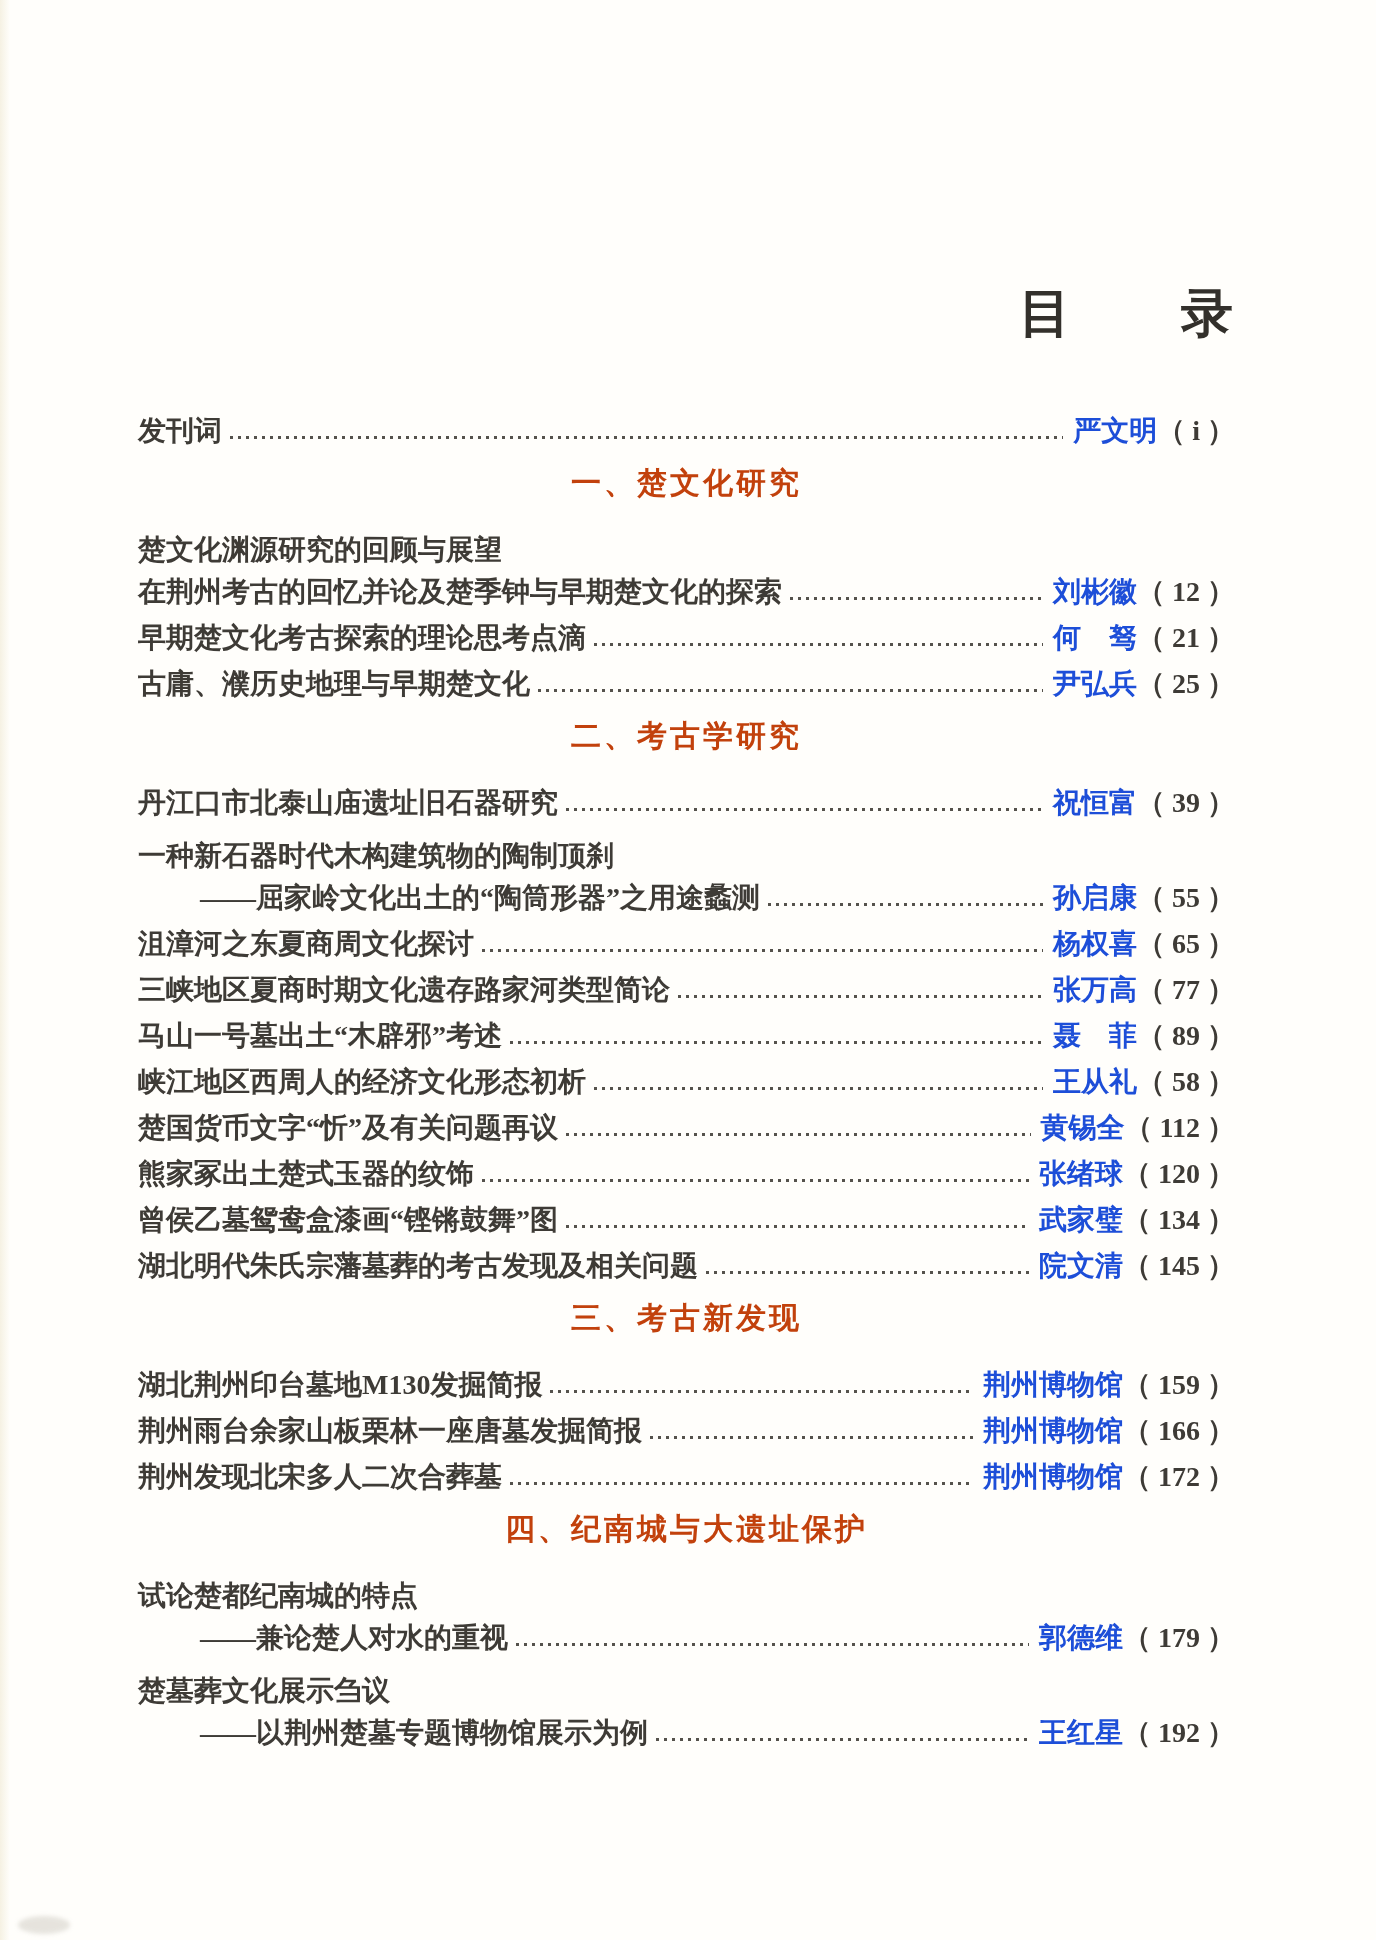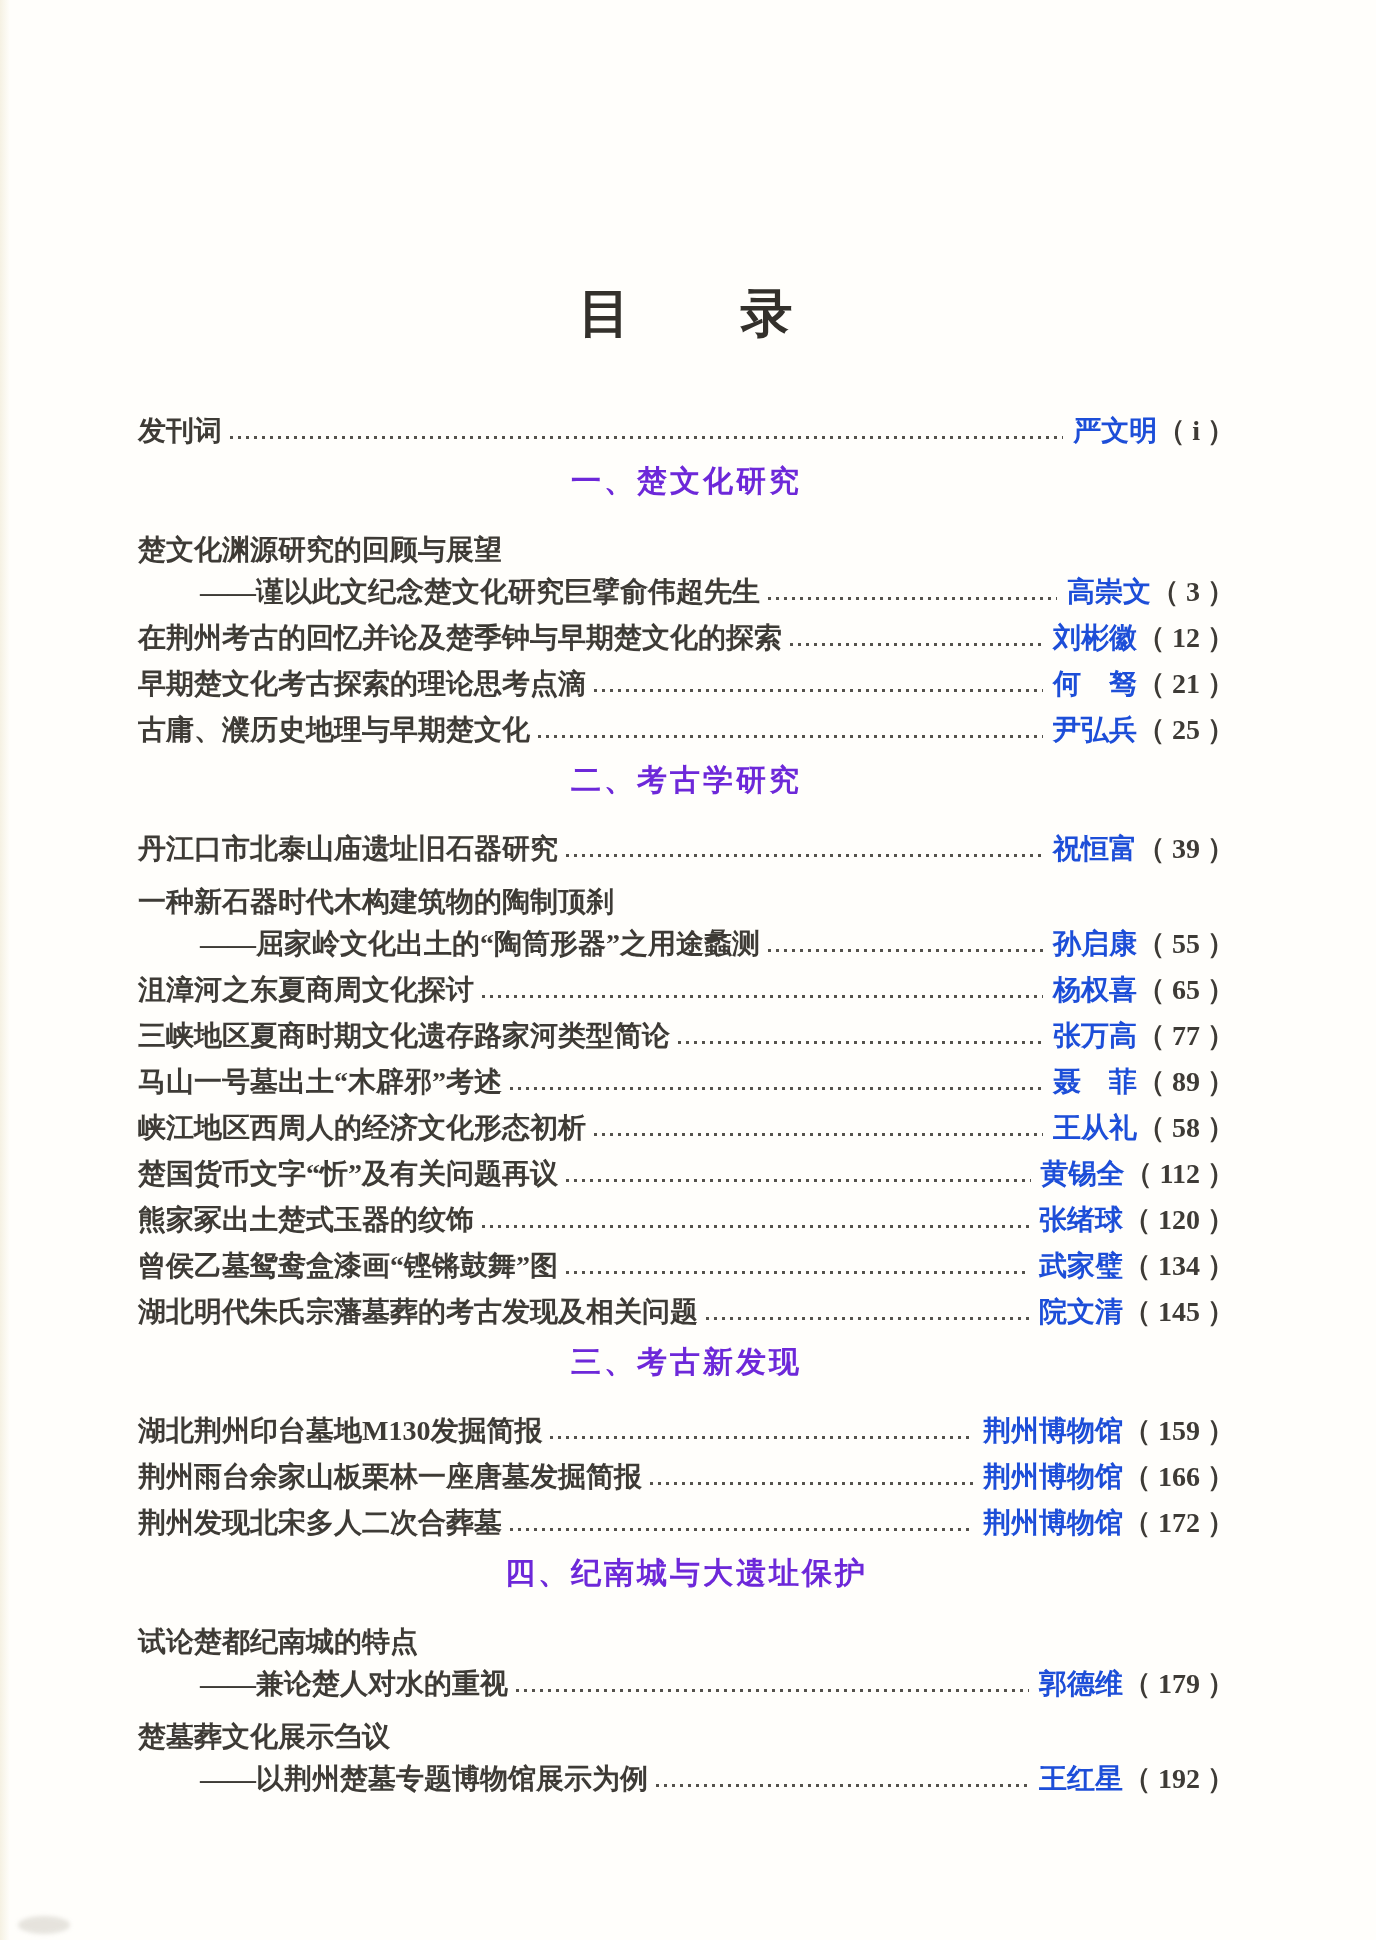--- a/index.html
+++ b/index.html
@@ -27,21 +27,21 @@
     position:absolute;left:18px;bottom:6px;width:52px;height:18px;
     background:#b9b4a8;border-radius:50%;opacity:.35;filter:blur(2px);
   }
   .content{
     position:absolute;
     left:138px;top:0;
     width:1097px;
   }
   .doc-title{
     margin:287px 0 75px 0;
-    text-align:center;
+    text-align:right;
     font-size:52px;
     line-height:54px;
     font-weight:bold;
     color:#33302b;
     letter-spacing:2px;
   }
   .row{
     display:flex;
     align-items:baseline;
     height:30px;
@@ -61,26 +61,26 @@
     background:repeating-linear-gradient(to right,#55524c 0 3px,transparent 3px 8px);
     min-width:20px;
   }
   .row .author{flex:0 0 auto;color:#1d4ed8;}
   .row .pageref{flex:0 0 auto;color:#3e3b36;}
   .row.titleonly{margin-bottom:12px;margin-top:23px;}
   .row.sub .txt{padding-left:62px;}
   .heading{
     display:block;
     text-align:center;
-    font-family:Liberation Mono, monospace;
+    font-family:Liberation Serif, serif;
     font-weight:600;
     font-size:30px;
     line-height:30px;
     height:30px;
-    color:#6d28d9;
+    color:#c2410c;
     margin-top:22px;
     margin-bottom:37px;
     letter-spacing:3px;
   }
 </style>
 </head>
 <body>
 
 <div class="page">
   <div class="smudge"></div>
@@ -93,26 +93,20 @@
       <span class="leader"></span>
       <span class="author">严文明</span>
       <span class="pageref">（ i ）</span>
     </div>
 
     <div class="heading">一、楚文化研究</div>
 
     <div class="row titleonly">
       <span class="txt">楚文化渊源研究的回顾与展望</span>
     </div>
-    <div class="row sub">
-      <span class="txt">——谨以此文纪念楚文化研究巨擘俞伟超先生</span>
-      <span class="leader"></span>
-      <span class="author">高崇文</span>
-      <span class="pageref">（ 3 ）</span>
-    </div>
     <div class="row">
       <span class="txt">在荆州考古的回忆并论及楚季钟与早期楚文化的探索</span>
       <span class="leader"></span>
       <span class="author">刘彬徽</span>
       <span class="pageref">（ 12 ）</span>
     </div>
     <div class="row">
       <span class="txt">早期楚文化考古探索的理论思考点滴</span>
       <span class="leader"></span>
       <span class="author">何　驽</span>

